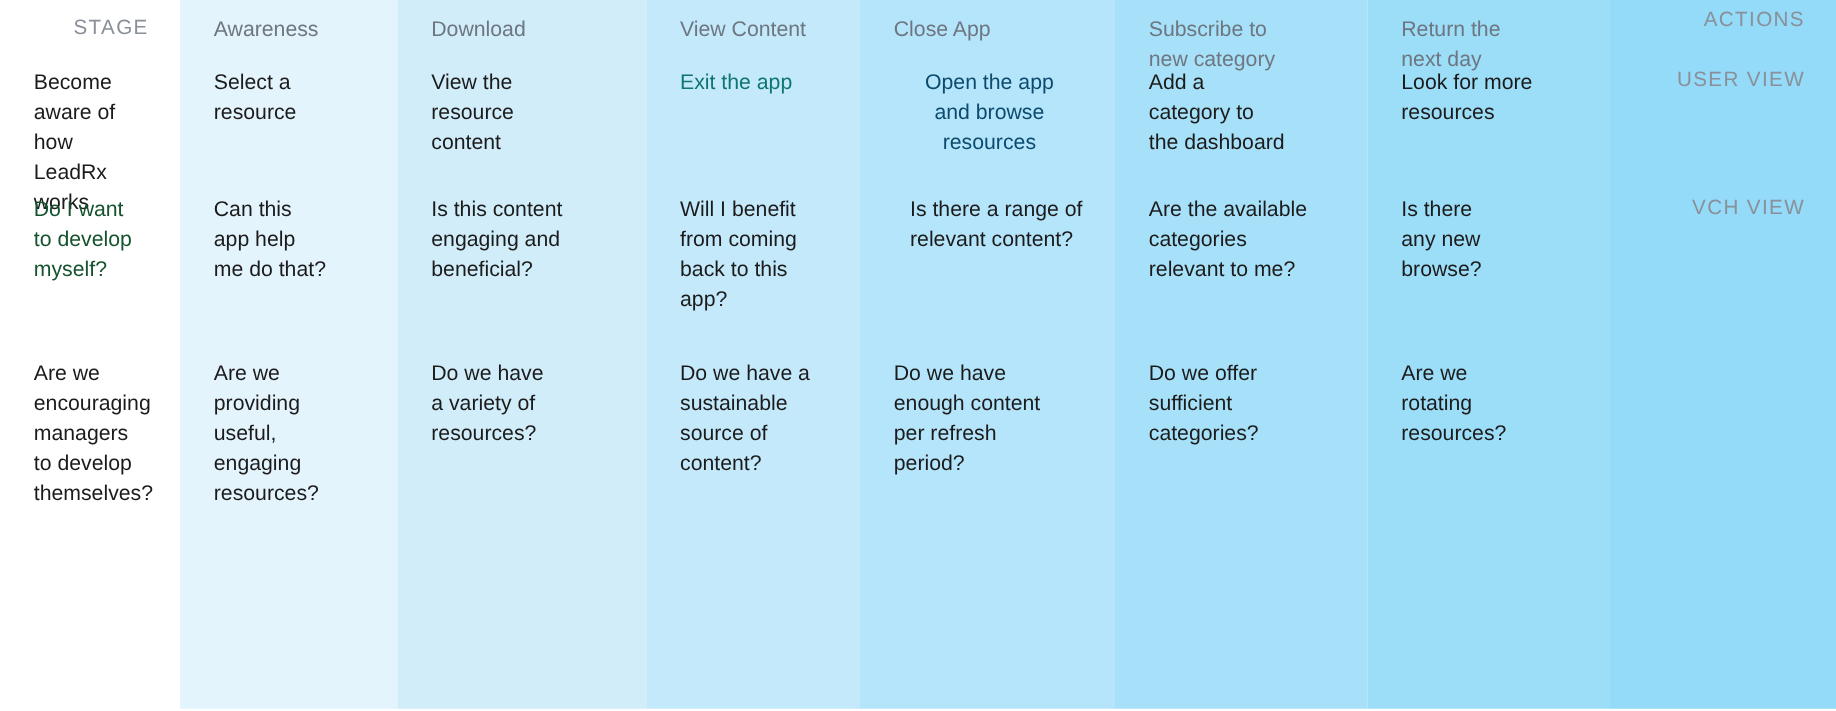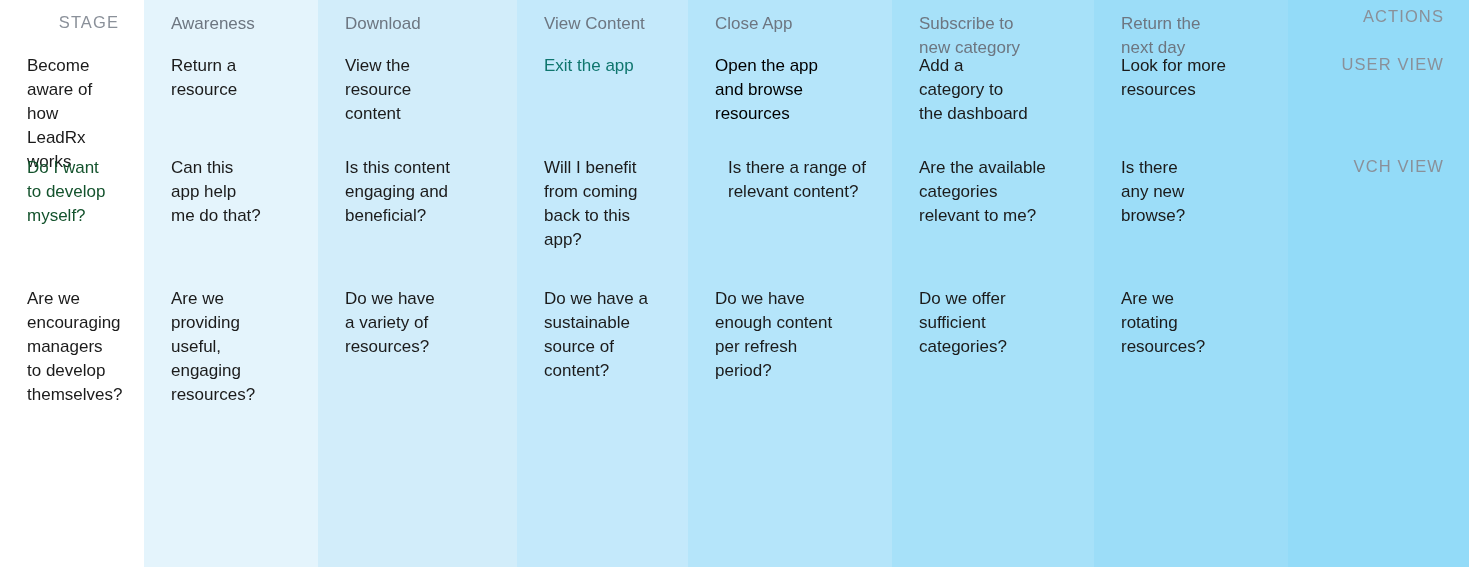--- a/index.html
+++ b/index.html
@@ -106,27 +106,27 @@
     <div class="cell stage-head" style="color: rgb(109, 118, 129);">Close App</div>
     <div class="cell stage-head" style="color: rgb(109, 118, 129);">Subscribe to
 new category</div>
     <div class="cell stage-head" style="color: rgb(109, 118, 129);">Return the
 next day</div>
 
     <div class="row-label r-actions" style="color: rgb(138, 144, 153);">ACTIONS</div>
     <div class="cell body-cell" style="color: rgb(27, 27, 27);">Become
 aware of how
 LeadRx works</div>
-    <div class="cell body-cell" style="color: rgb(27, 27, 27);">Return a
+    <div class="cell body-cell" style="color: rgb(27, 27, 27);">Select a
 resource</div>
     <div class="cell body-cell" style="color: rgb(27, 27, 27);">View the
 resource
 content</div>
     <div class="cell body-cell" style="color: #0f766e;">Exit the app</div>
-    <div class="cell body-cell" style="color: #000000;">Open the app
+    <div class="cell body-cell" style="color: #0c4a6e; text-align: center;">Open the app
 and browse
 resources</div>
     <div class="cell body-cell" style="color: rgb(27, 27, 27);">Add a
 category to
 the dashboard</div>
     <div class="cell body-cell" style="color: rgb(27, 27, 27);">Look for more
 resources</div>
 
     <div class="row-label r-user" style="color: rgb(138, 144, 153);">USER VIEW</div>
     <div class="cell body-cell" style="color: #14532d;">Do I want

